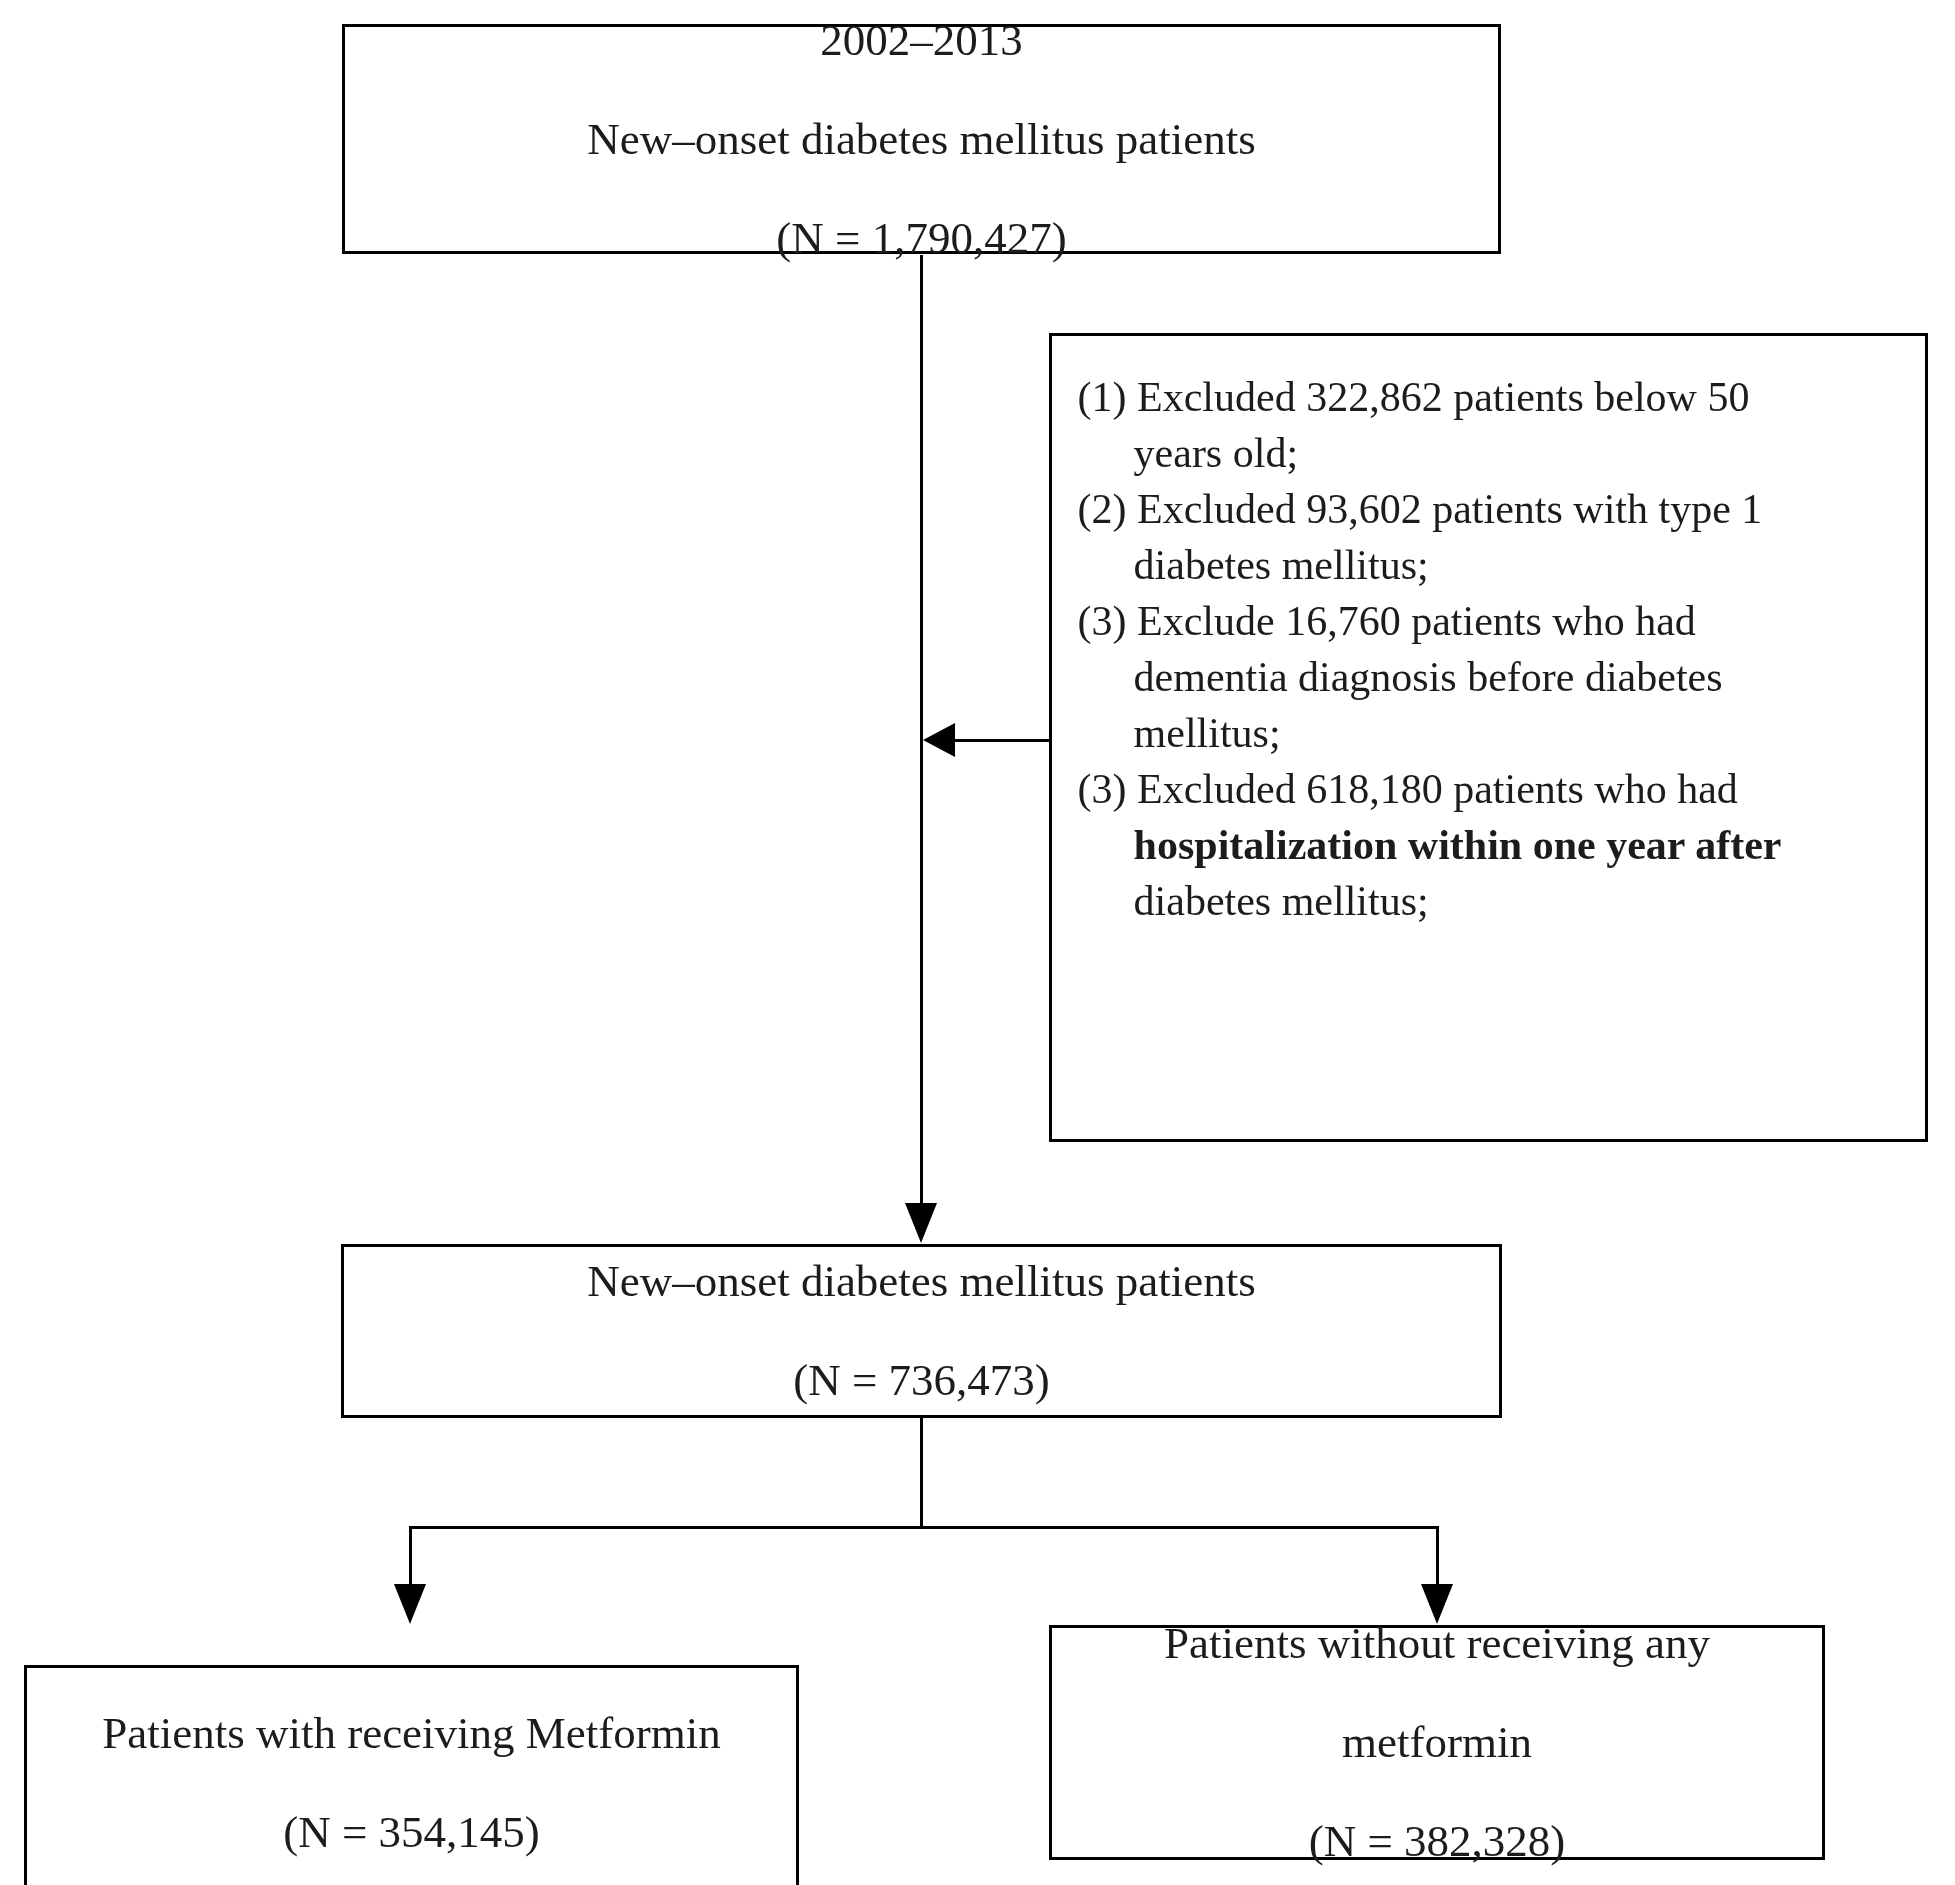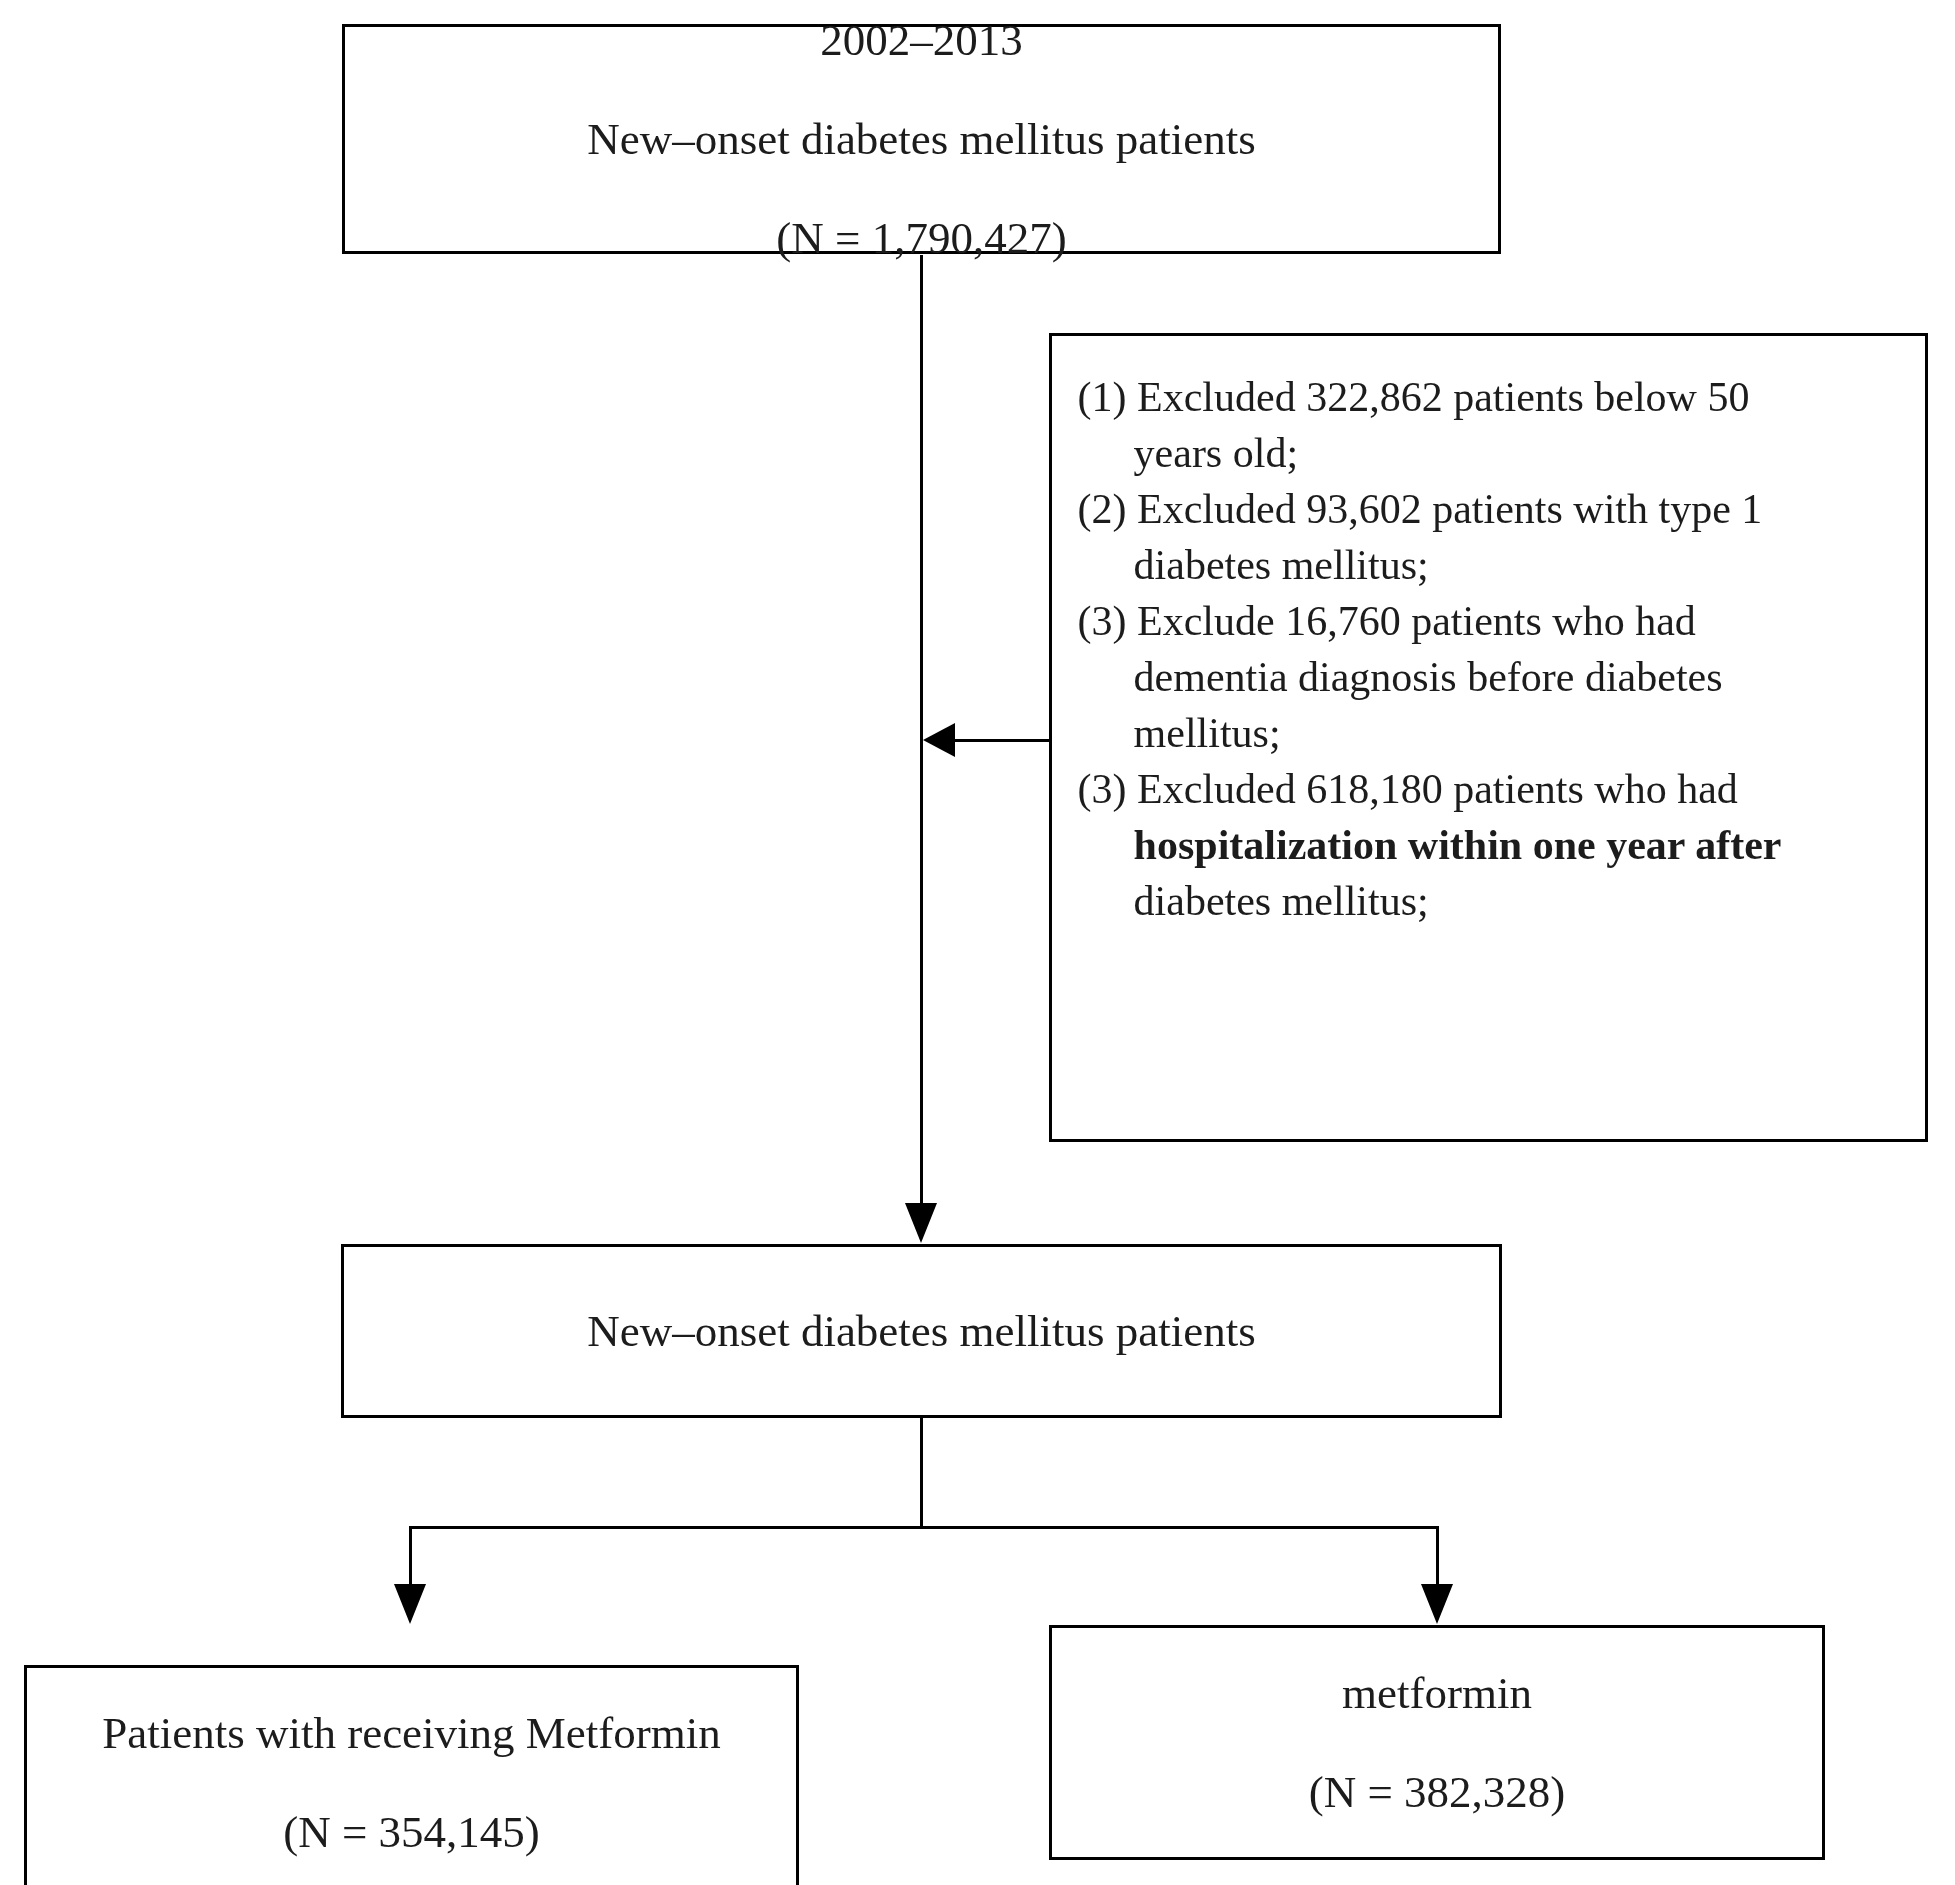--- a/index.html
+++ b/index.html
@@ -112,26 +112,28 @@
         <div class="exc-item">
           <div class="exc-line"><span>(3) Excluded 618,180 patients who had</span></div>
           <div class="exc-line cont"><span class="emph">hospitalization within one year after</span></div>
           <div class="exc-line cont"><span>diabetes mellitus;</span></div>
         </div>
       </div>
   </div>
 
   <div class="box middle-box">
     <div class="bline">New–onset diabetes mellitus patients</div>
+    <div class="bline">(N = 736,473)</div>
   </div>
 
   <div class="box left-box">
     <div class="bline">Patients with receiving Metformin</div>
     <div class="bline">(N = 354,145)</div>
   </div>
 
   <div class="box right-box">
+    <div class="bline">Patients without receiving any</div>
     <div class="bline">metformin</div>
     <div class="bline">(N = 382,328)</div>
   </div>
 
 </div>
 
 
 </body></html>

